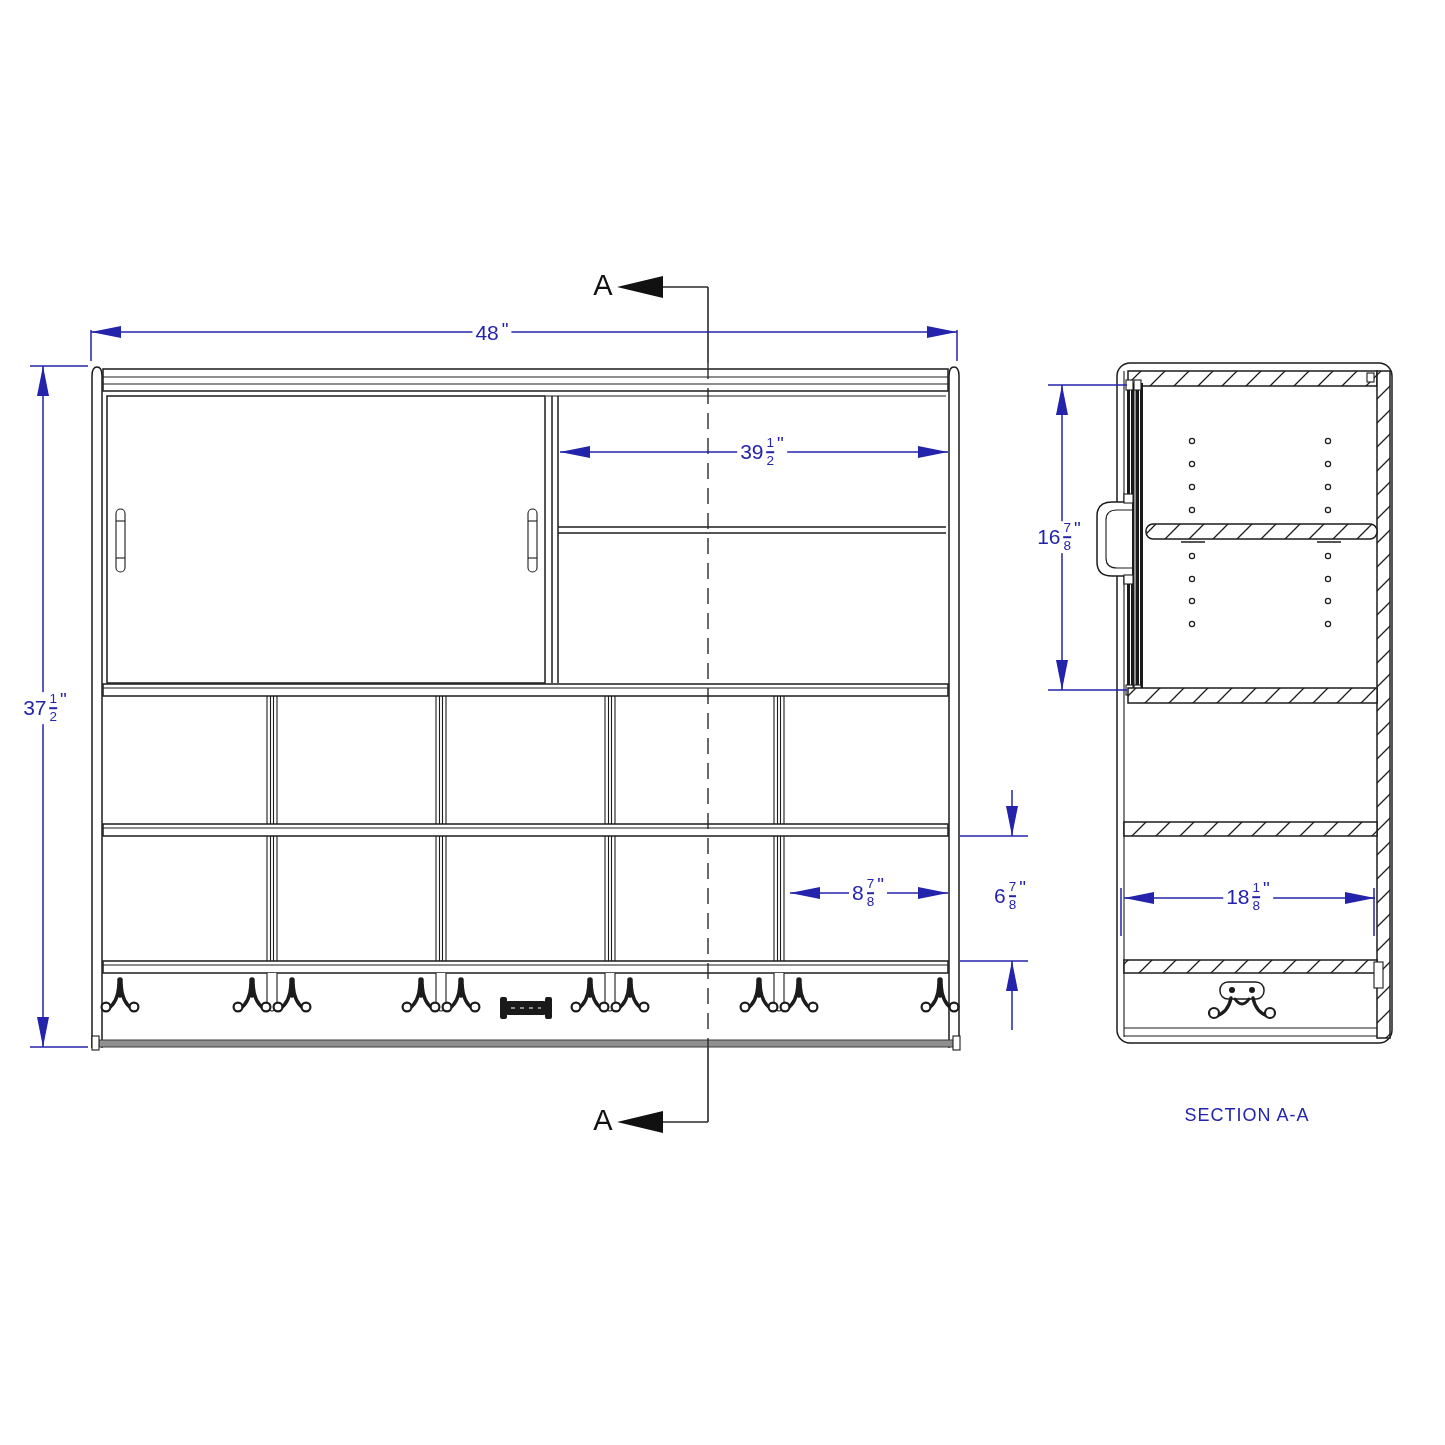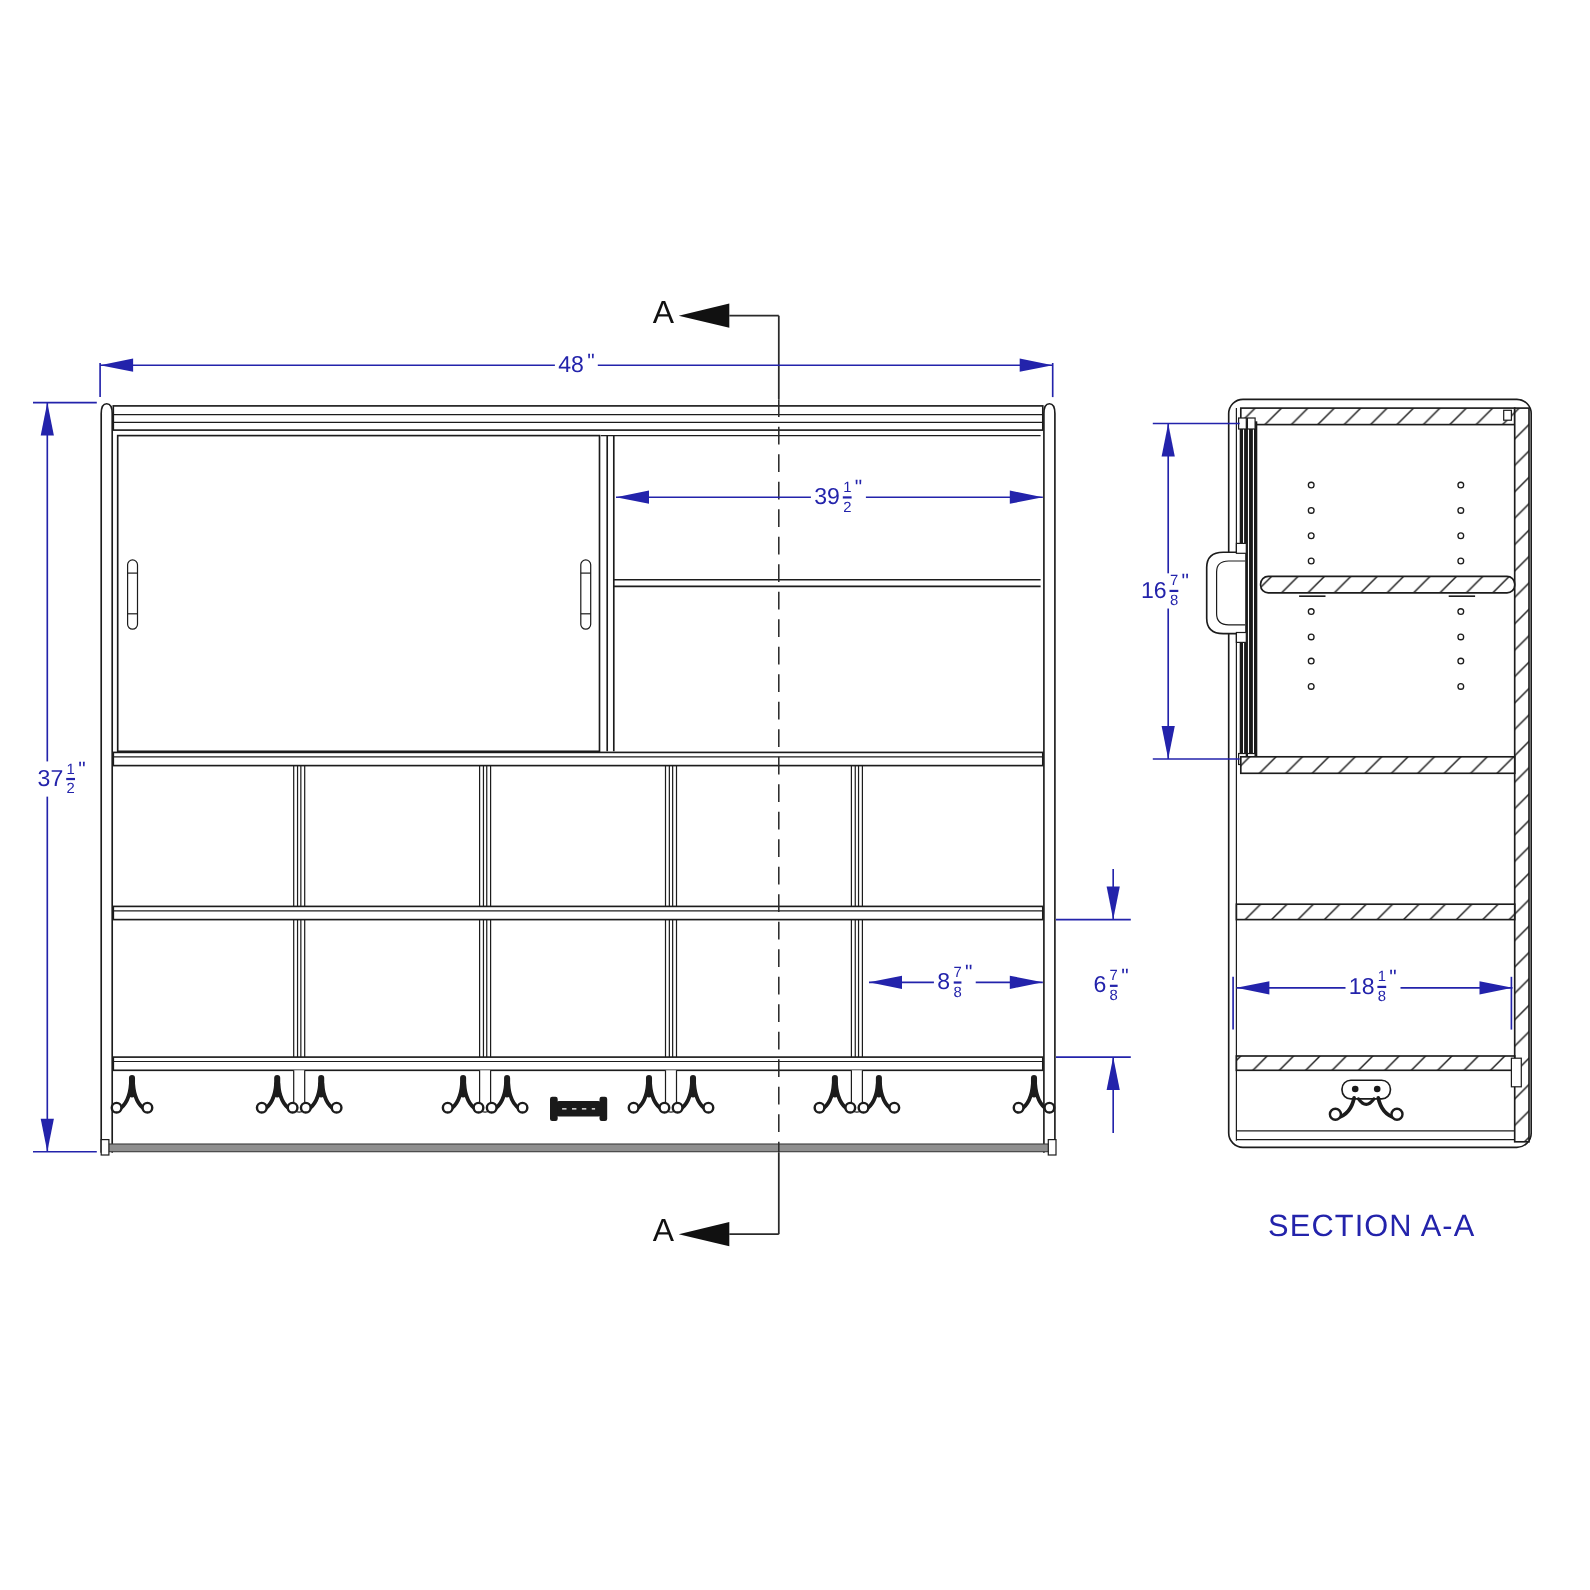--- a/index.html
+++ b/index.html
@@ -44,21 +44,21 @@
     font-size:13.5px;line-height:1;
   }
   .dim-label .frac .bar{width:100%;height:1.6px;background:currentColor;margin:1.5px 0;}
   .dim-label .unit{font-size:19px;align-self:flex-start;margin-top:-2px;}
   .cut-label{
     position:absolute;transform:translate(-50%,-50%);
     color:#111;font-size:29px;line-height:1;background:#fff;padding:0 2px;
   }
   .section-title{
     position:absolute;transform:translate(-50%,-50%);
-    color:var(--dim);font-size:28px;letter-spacing:1px;line-height:1;
+    color:var(--dim);font-size:18px;letter-spacing:1px;line-height:1;
   }
 </style>
 </head>
 <body>
 
 <div class="canvas">
 
 <svg width="1445" height="1445" viewBox="0 0 1445 1445">
   <defs>
     <pattern id="hatch" width="24" height="24" patternUnits="userSpaceOnUse">
@@ -283,26 +283,26 @@
       <line class="dim" x1="1124" y1="898" x2="1375" y2="898"></line>
       <polygon class="dimf" points="1124,898 1154,892 1154,904"></polygon>
       <polygon class="dimf" points="1375,898 1345,892 1345,904"></polygon>
     </g>
   </g>
 </svg>
 
 <div class="cut-label" style="left:603px;top:285px;">A</div>
 <div class="cut-label" style="left:603px;top:1120px;">A</div>
 
-<div class="dim-label" style="left:524px;top:332px;">
+<div class="dim-label" style="left:492px;top:332px;">
   <span>48</span>
       <span class="unit">"</span>
 </div>
 
-<div class="dim-label" style="left:56px;top:708px;">
+<div class="dim-label" style="left:45px;top:708px;">
   <span>37</span>
   <span class="frac">
     <span>1</span>
     <span class="bar"></span>
     <span>2</span>
   </span>
   <span class="unit">"</span>
 </div>
 
 <div class="dim-label" style="left:762px;top:452px;">

